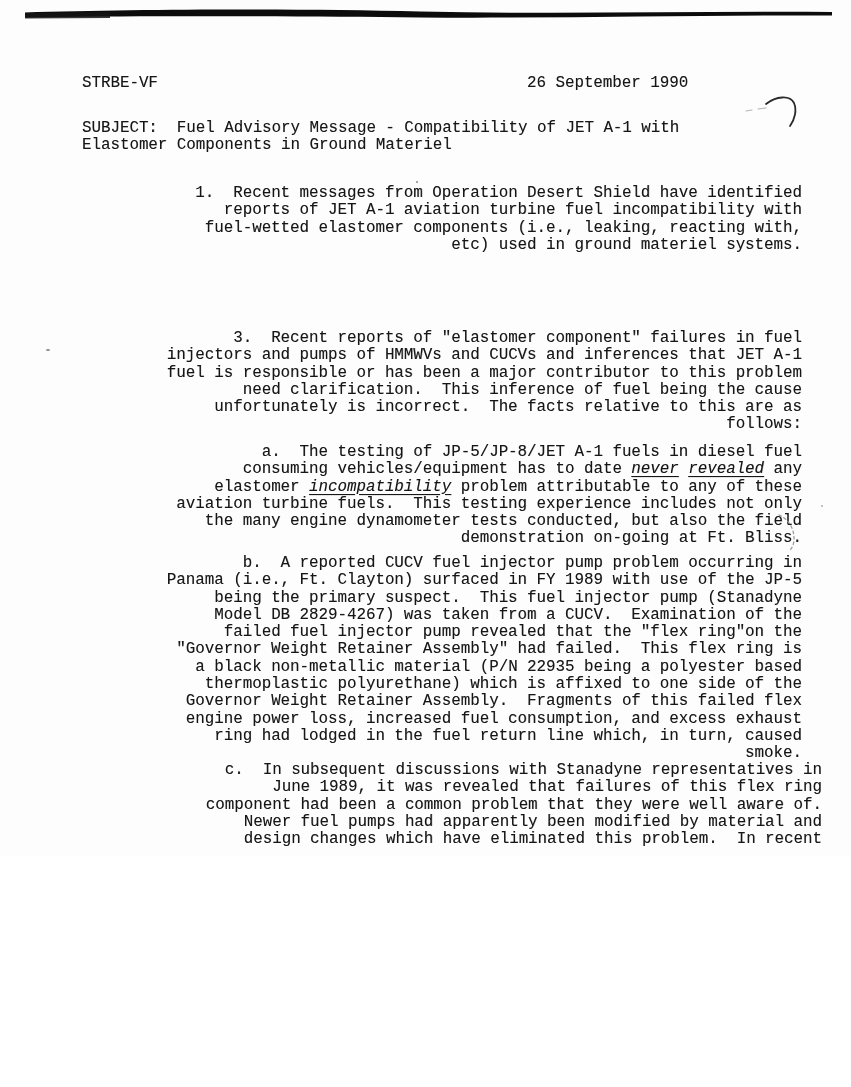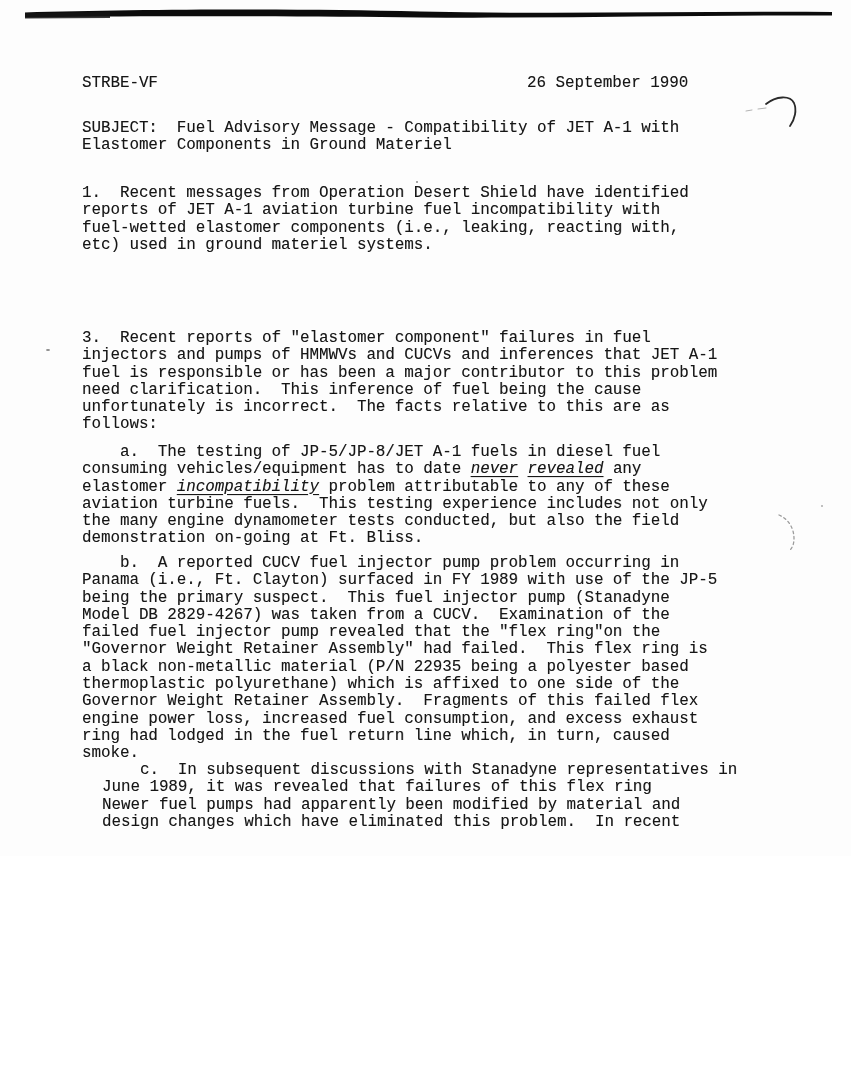--- a/index.html
+++ b/index.html
@@ -8,21 +8,21 @@
     width:851px;height:856px;
     background:#fdfdfd;
     overflow:hidden;
     font-family:"Liberation Mono","DejaVu Sans Mono",monospace;
     font-size:15.8px;
     line-height:17.3px;
     color:#161616;
   }
   .doc-text{ text-shadow:0.3px 0.3px 0.6px rgba(25,25,25,0.38); }
   .line{ white-space:pre; }
-  .para{ position:absolute; left:82px; width:720px; }
+  .para{ position:absolute; left:82px; width:720px;text-align:right; }
   .u{ text-decoration:underline; text-underline-offset:2.5px;font-style:italic; }
 
   #office-symbol{ position:absolute; left:82px; top:75px; }
   #date-line{ position:absolute; left:527px; top:75px; }
   #subject-block{ position:absolute; left:82px; top:120px; }
 
   #para-1{ top:185px; }
   #para-2{ top:267px; }
   #para-3{ top:330px; }
   #para-3a{ top:444px; }
@@ -89,20 +89,21 @@
       <div class="line"><span>a black non-metallic material (P/N 22935 being a polyester based</span></div>
       <div class="line"><span>thermoplastic polyurethane) which is affixed to one side of the</span></div>
       <div class="line"><span>Governor Weight Retainer Assembly.  Fragments of this failed flex</span></div>
       <div class="line"><span>engine power loss, increased fuel consumption, and excess exhaust</span></div>
       <div class="line"><span>ring had lodged in the fuel return line which, in turn, caused</span></div>
       <div class="line"><span>smoke.</span></div>
     </div>
   <div id="para-3c" class="para doc-text">
       <div class="line"><span>    c.  In subsequent discussions with Stanadyne representatives in</span></div>
       <div class="line"><span>June 1989, it was revealed that failures of this flex ring</span></div>
+      <div class="line"><span>component had been a common problem that they were well aware of.</span></div>
       <div class="line"><span>Newer fuel pumps had apparently been modified by material and</span></div>
       <div class="line"><span>design changes which have eliminated this problem.  In recent</span></div>
     </div>
 
   <svg class="svg-abs" style="left:770px;top:498px;" width="64" height="62" viewBox="0 0 64 62">
     <path d="M9,17 C16,20 21,26 23,33 C25,41 24,48 20,52" stroke="#9b9b9b" stroke-width="1.3" fill="none" stroke-dasharray="2.5 3" stroke-linecap="round"></path>
     <circle cx="52" cy="8" r="1" fill="#ababab"></circle>
   </svg>
 
   <span id="page-footer" class="doc-text">G-26</span>

